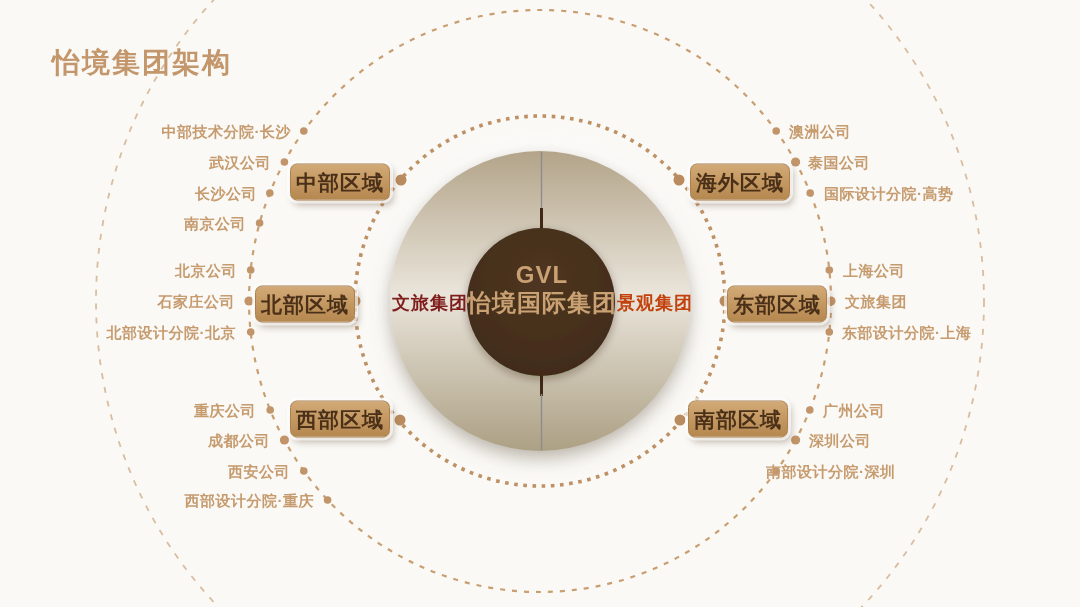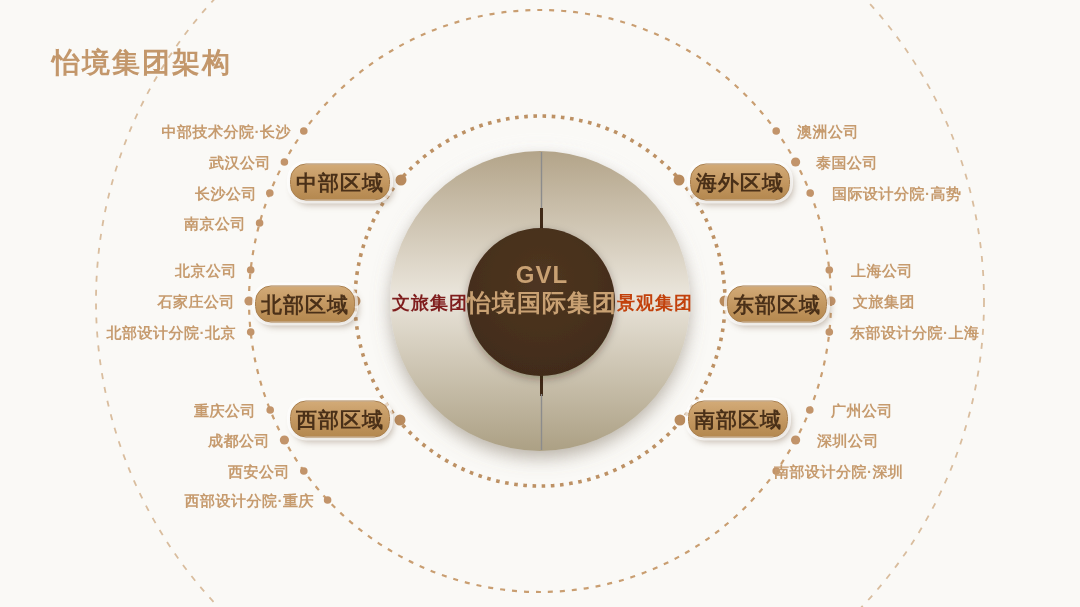--- a/index.html
+++ b/index.html
@@ -9,27 +9,27 @@
     font-family:"Liberation Sans","DejaVu Sans",sans-serif;
   }
   #rings{position:absolute;left:0;top:0;}
   .page-title{
     position:absolute;left:52px;top:44px;margin:0;
     font-size:28px;font-weight:bold;letter-spacing:2px;color:#C3976B;
   }
   .co{
     position:absolute;transform:translateY(-50%);
     font-size:15px;font-weight:bold;letter-spacing:.5px;
-    color:#C69B6E;white-space:nowrap;line-height:1;margin-left:8px;
+    color:#C69B6E;white-space:nowrap;line-height:1;
   }
   .region-box{
     position:absolute;width:98px;height:35px;transform:translate(-50%,-50%);
     display:flex;align-items:center;justify-content:center;
     background:linear-gradient(180deg,#D2AA77 0%,#C2965F 55%,#B4884F 100%);
-    border:1px solid #AB8150;border-radius:16px;
+    border:1px solid #AB8150;border-radius:7px;
     color:#4A3018;font-size:21px;font-weight:bold;letter-spacing:1px;
     box-shadow:0 0 0 3px rgba(255,255,255,.65), 3px 4px 7px rgba(120,95,70,.45);
     white-space:nowrap;
   }
   .wing{
     position:absolute;transform:translateY(-50%);top:303px;
     font-size:18px;font-weight:bold;letter-spacing:1px;white-space:nowrap;
   }
   .wing-left{left:392px;color:#7f1d1d;}
   .wing-right{left:617px;color:#c2410c;}

